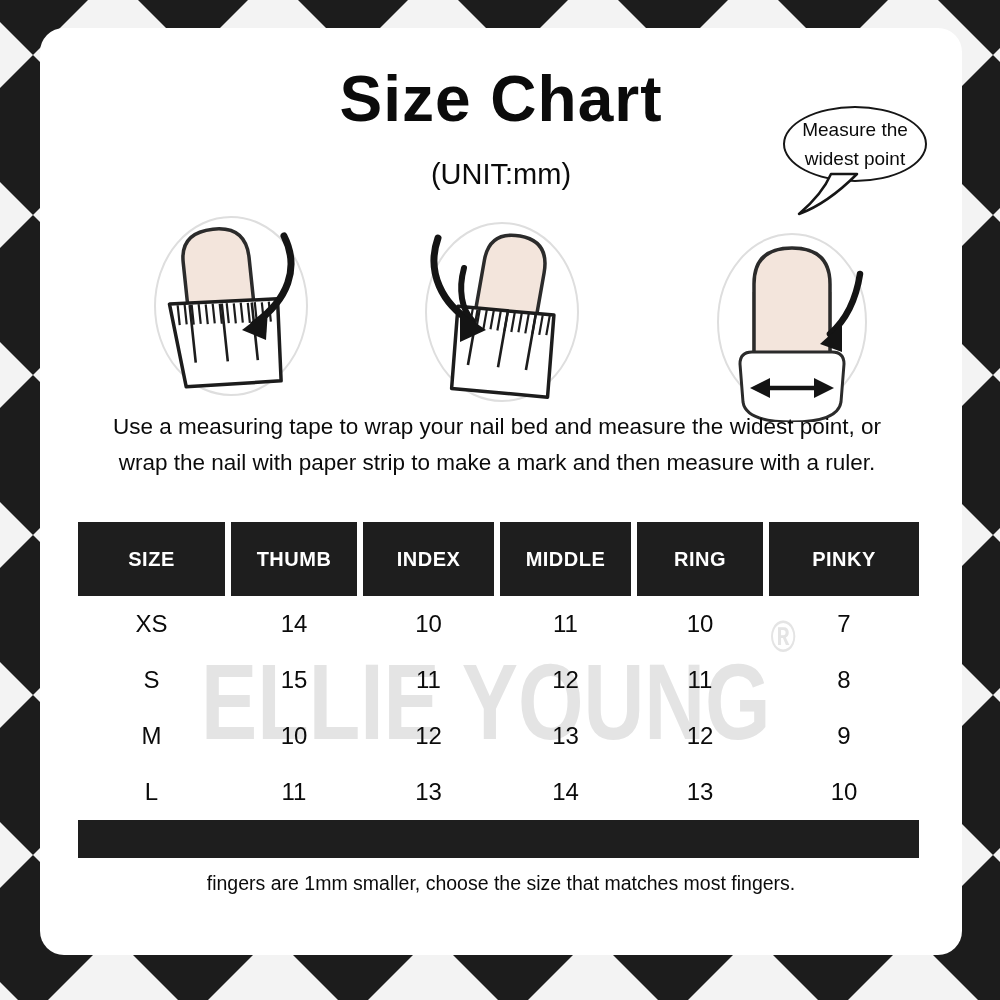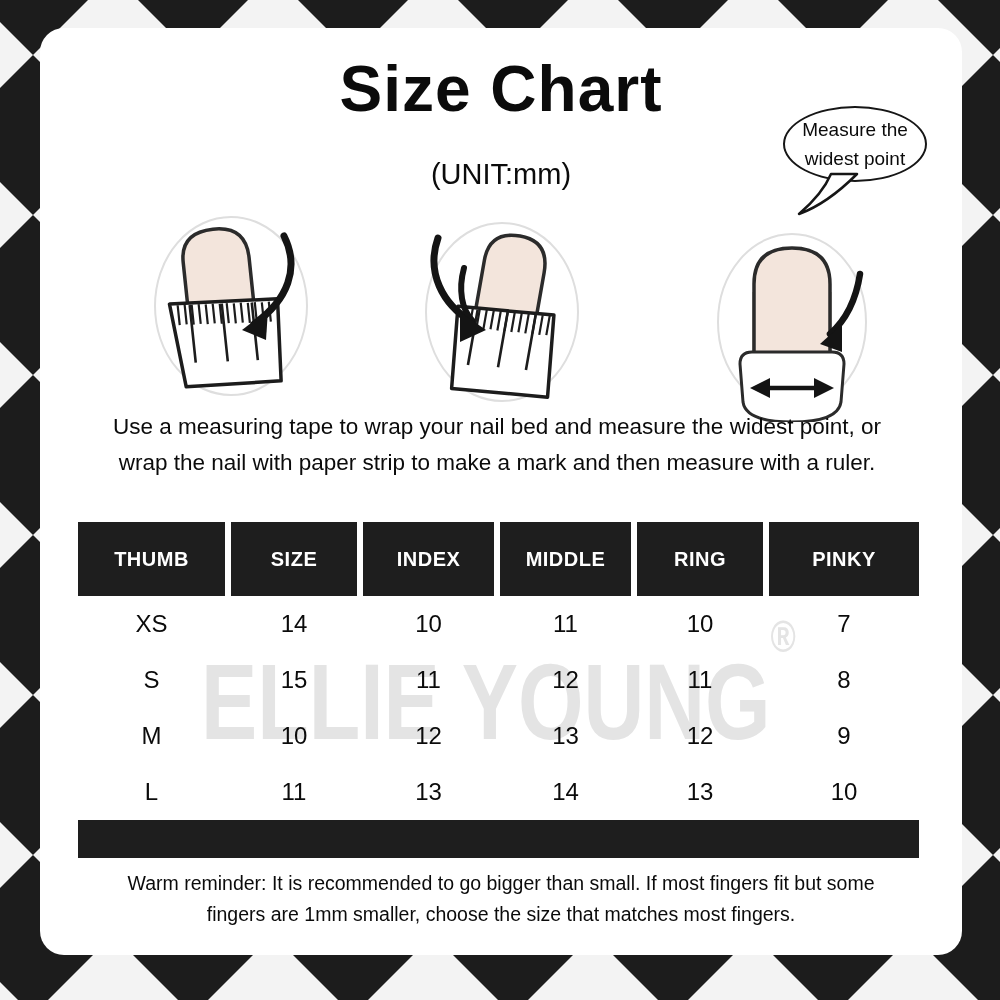--- a/index.html
+++ b/index.html
@@ -1,21 +1,21 @@
 <!DOCTYPE html>
 <html><head>
 <meta charset="utf-8">
 <style>
   html,body{margin:0;padding:0;}
   body{width:1000px;height:1000px;position:relative;overflow:hidden;
        font-family:"Liberation Sans",sans-serif;background:#f3f3f3;color:#111;}
   .bg{position:absolute;left:0;top:0;z-index:0;}
   .card{position:absolute;left:40px;top:28px;width:922px;height:927px;
         background:#ffffff;border-radius:24px;z-index:1;}
-  .page-title{position:absolute;left:40px;top:52px;width:922px;text-align:center;
+  .page-title{position:absolute;left:40px;top:62px;width:922px;text-align:center;
         font-size:64px;font-weight:bold;letter-spacing:1px;z-index:2;color:#0b0b0b;}
   .unit{position:absolute;left:40px;top:134px;width:922px;text-align:center;
         font-size:29px;z-index:2;color:#0b0b0b;margin-top:24px;}
   .bubble{position:absolute;left:783px;top:106px;width:140px;height:72px;
         border:2.5px solid #161616;border-radius:50%;background:#fff;z-index:3;
         display:flex;flex-direction:column;justify-content:center;text-align:center;
         font-size:19px;line-height:29px;color:#0b0b0b;}
   .tail{position:absolute;left:797px;top:172px;z-index:4;}
   .illu{position:absolute;z-index:2;}
   .instr{position:absolute;left:40px;top:409px;width:914px;text-align:center;
@@ -101,22 +101,22 @@
 
 <div class="instr">
   <div>Use a measuring tape to wrap your nail bed and measure the widest point, or</div>
   <div>wrap the nail with paper strip to make a mark and then measure with a ruler.</div>
 </div>
 
 <div class="watermark"><span>ELLIE YOUNG</span><sup>®</sup></div>
 
 <div class="size-table">
   <div class="thead">
+      <div class="th">SIZE</div>
       <div class="th">THUMB</div>
-      <div class="th">SIZE</div>
       <div class="th">INDEX</div>
       <div class="th">MIDDLE</div>
       <div class="th">RING</div>
       <div class="th">PINKY</div>
     </div>
   <div class="tbody">
       <div class="tr">
         <div class="td">XS</div>
         <div class="td">14</div>
         <div class="td">10</div>
@@ -147,15 +147,14 @@
         <div class="td">14</div>
         <div class="td">13</div>
         <div class="td">10</div>
       </div>
     </div>
 </div>
 
 <div class="footer-bar"></div>
 
 <div class="reminder">
-  <div>Warm reminder: It is recommended to go bigger than small. If most fingers fit but some</div>
   <div>fingers are 1mm smaller, choose the size that matches most fingers.</div>
 </div>
 
 </body></html>

